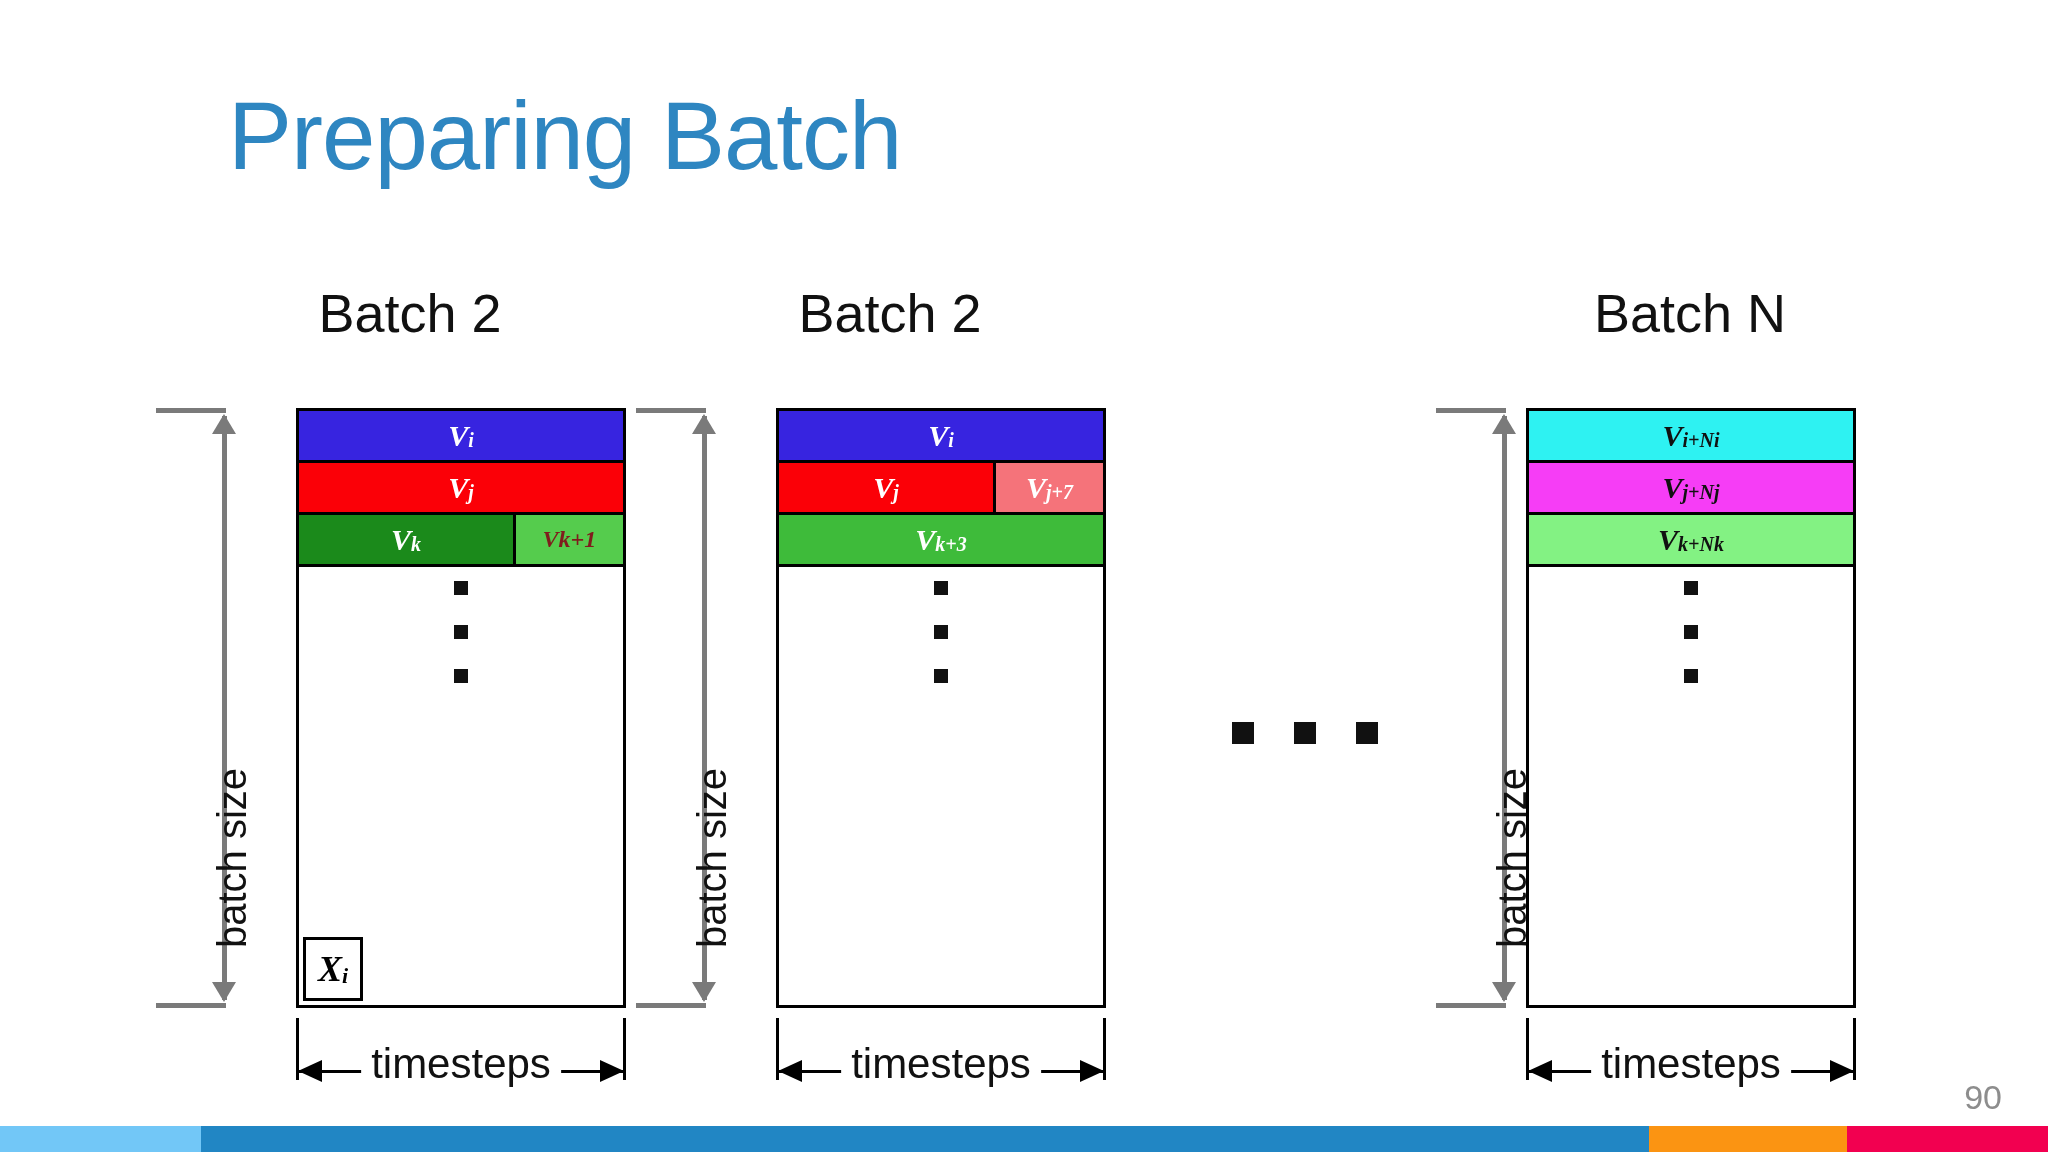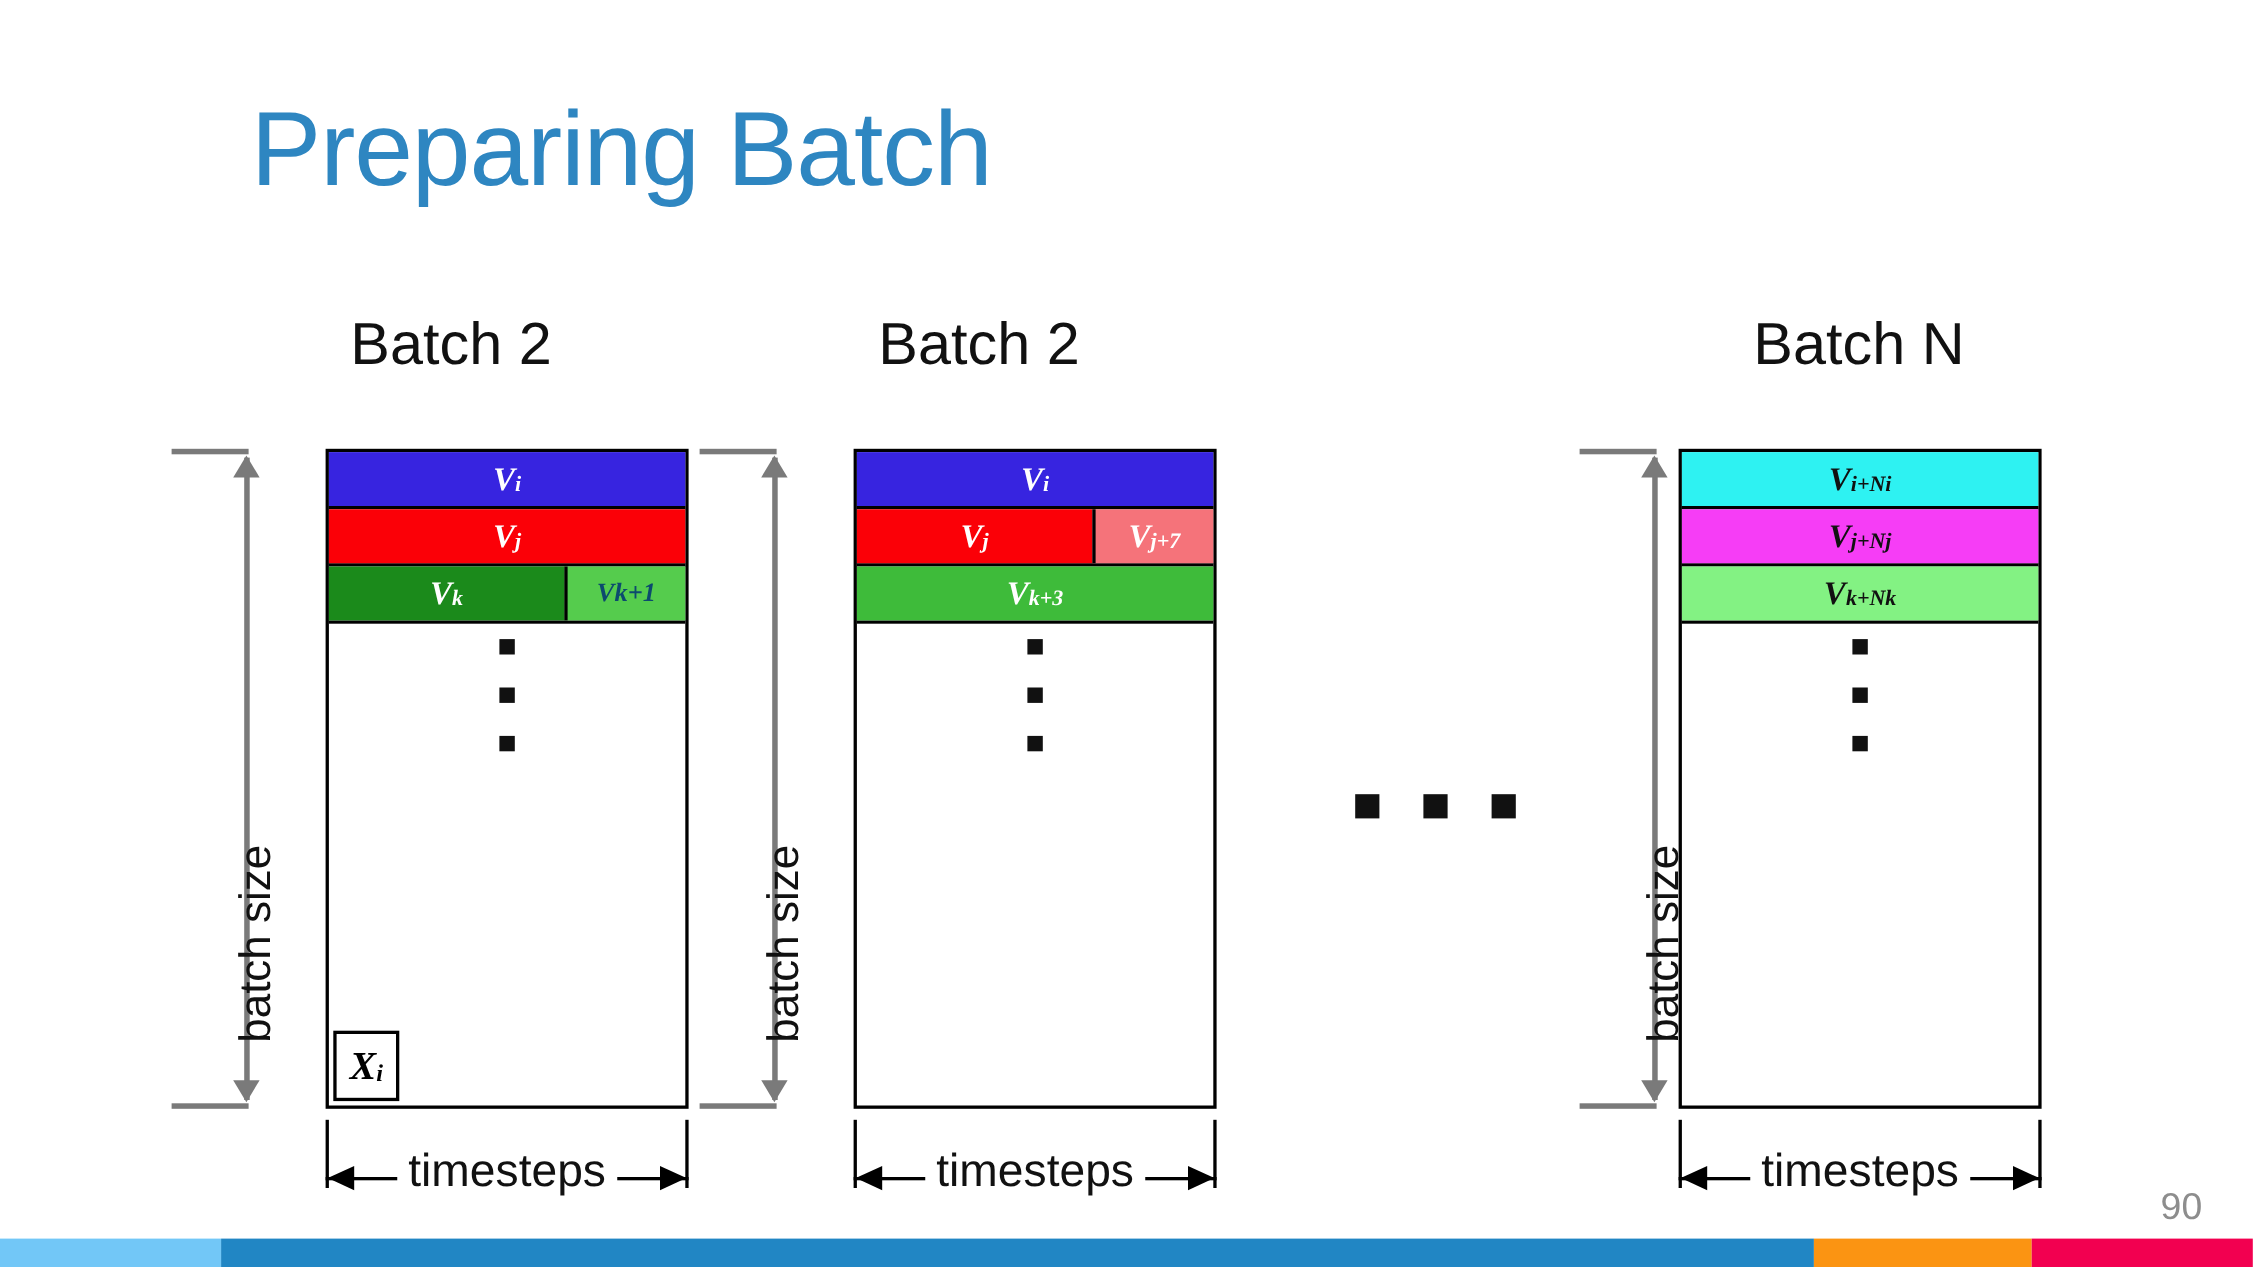--- a/index.html
+++ b/index.html
@@ -151,21 +151,21 @@
         <div class="seg" style="width:100%;background:#FB0007;color:#ffffff;">
           <span class="base">V</span>
             <span class="sub">j</span>
         </div>
       </div>
       <div class="row">
         <div class="seg" style="width:66%;background:#1B8A1B;color:#ffffff;">
           <span class="base">V</span>
             <span class="sub">k</span>
         </div>
-        <div class="seg split" style="width:34%;background:#55CC4D;color:#0c4a6e;font-size:24px;">Vk+1</div>
+        <div class="seg split" style="width:34%;background:#55CC4D;color:#7f1d1d;font-size:24px;">Vk+1</div>
       </div>
 
       <div class="vdots" style="top:170px;">
         <i></i>
           <i></i>
           <i></i>
       </div>
 
       <div class="xcell" style="left:4px;bottom:4px;width:60px;height:64px;">
         <span class="base">X</span>

